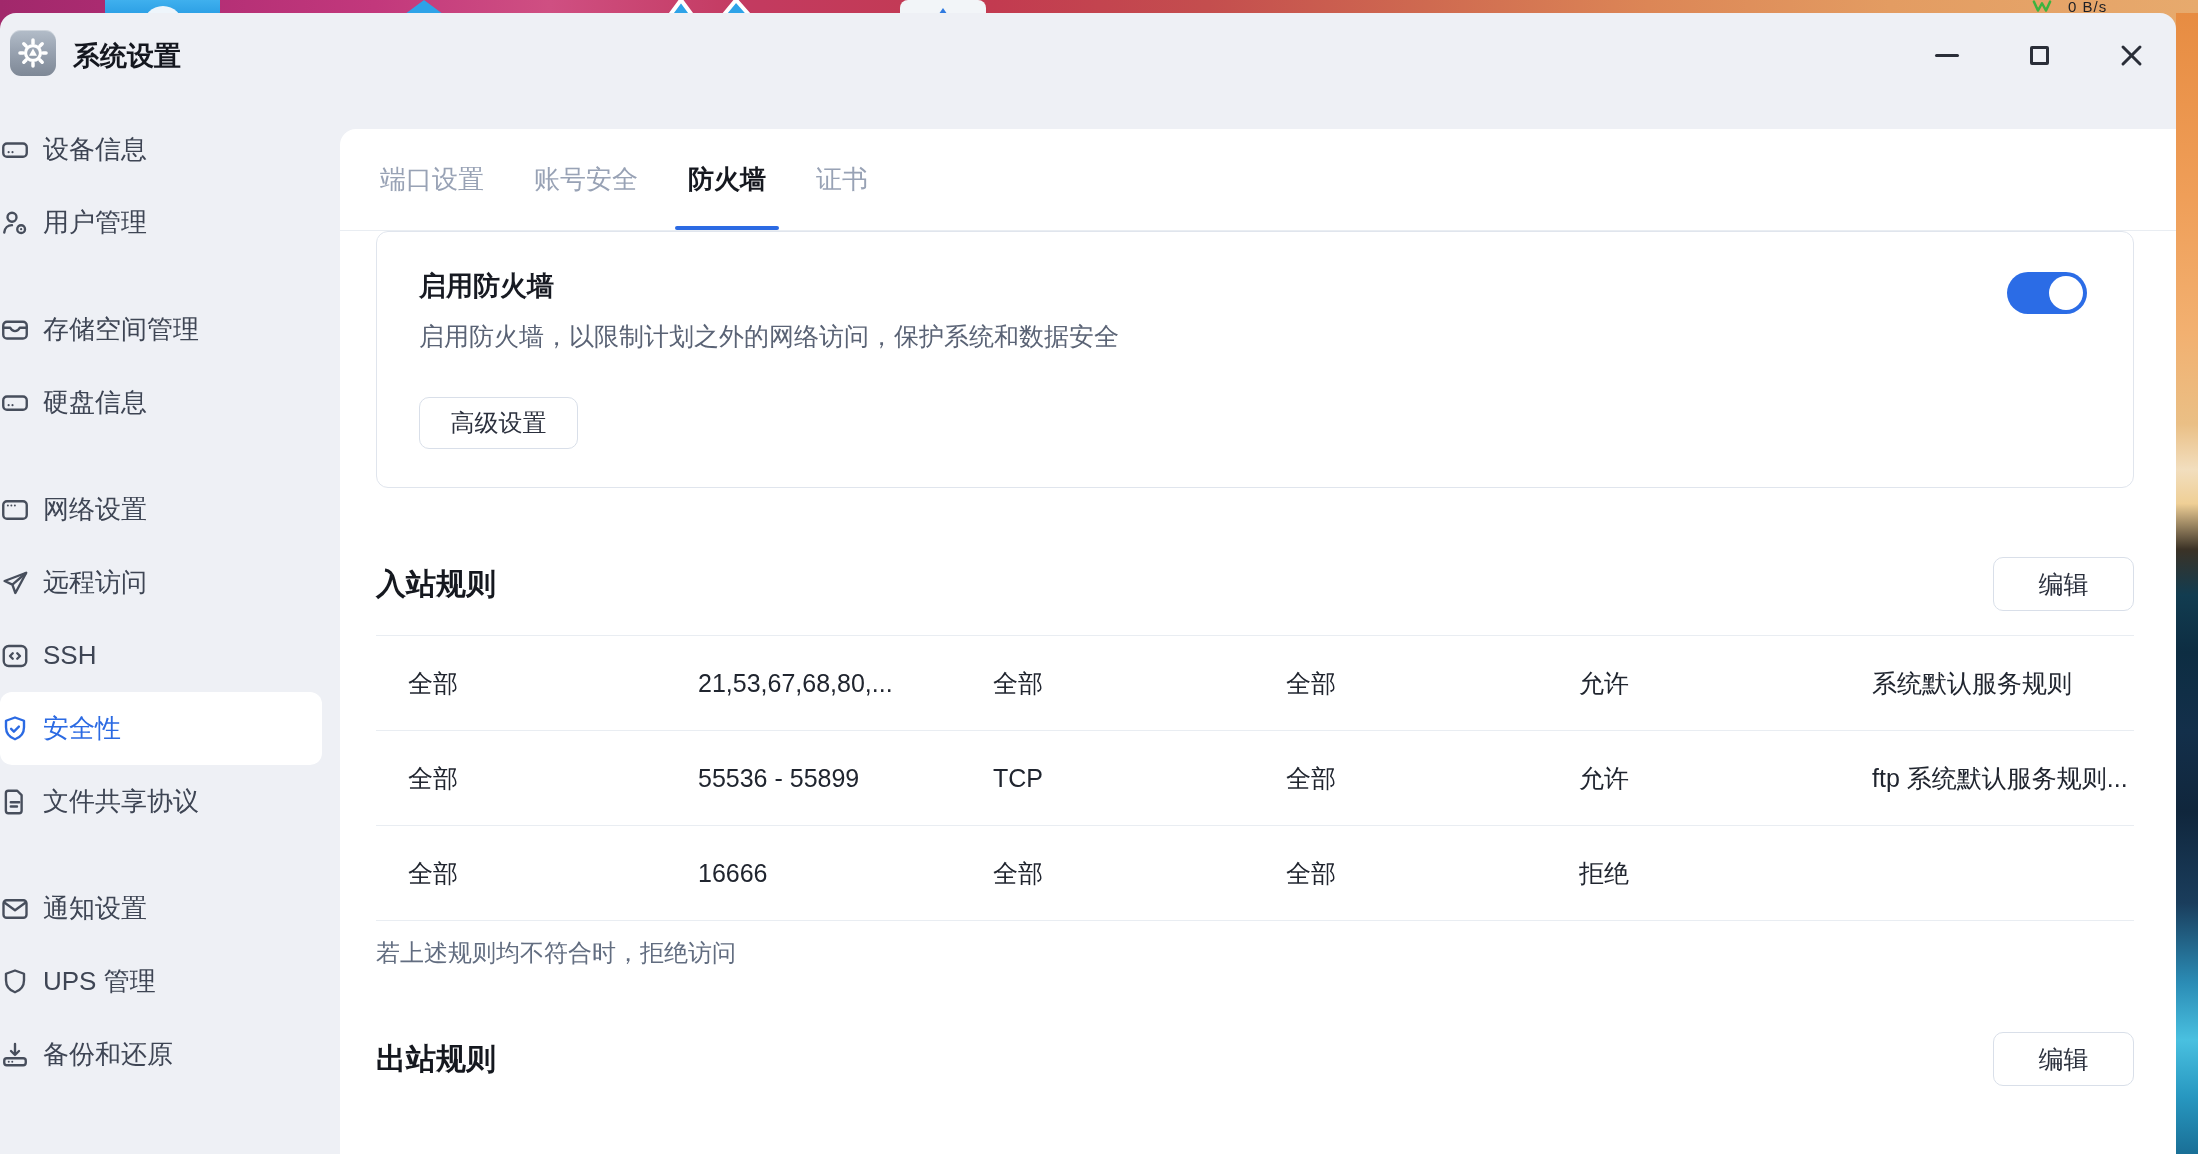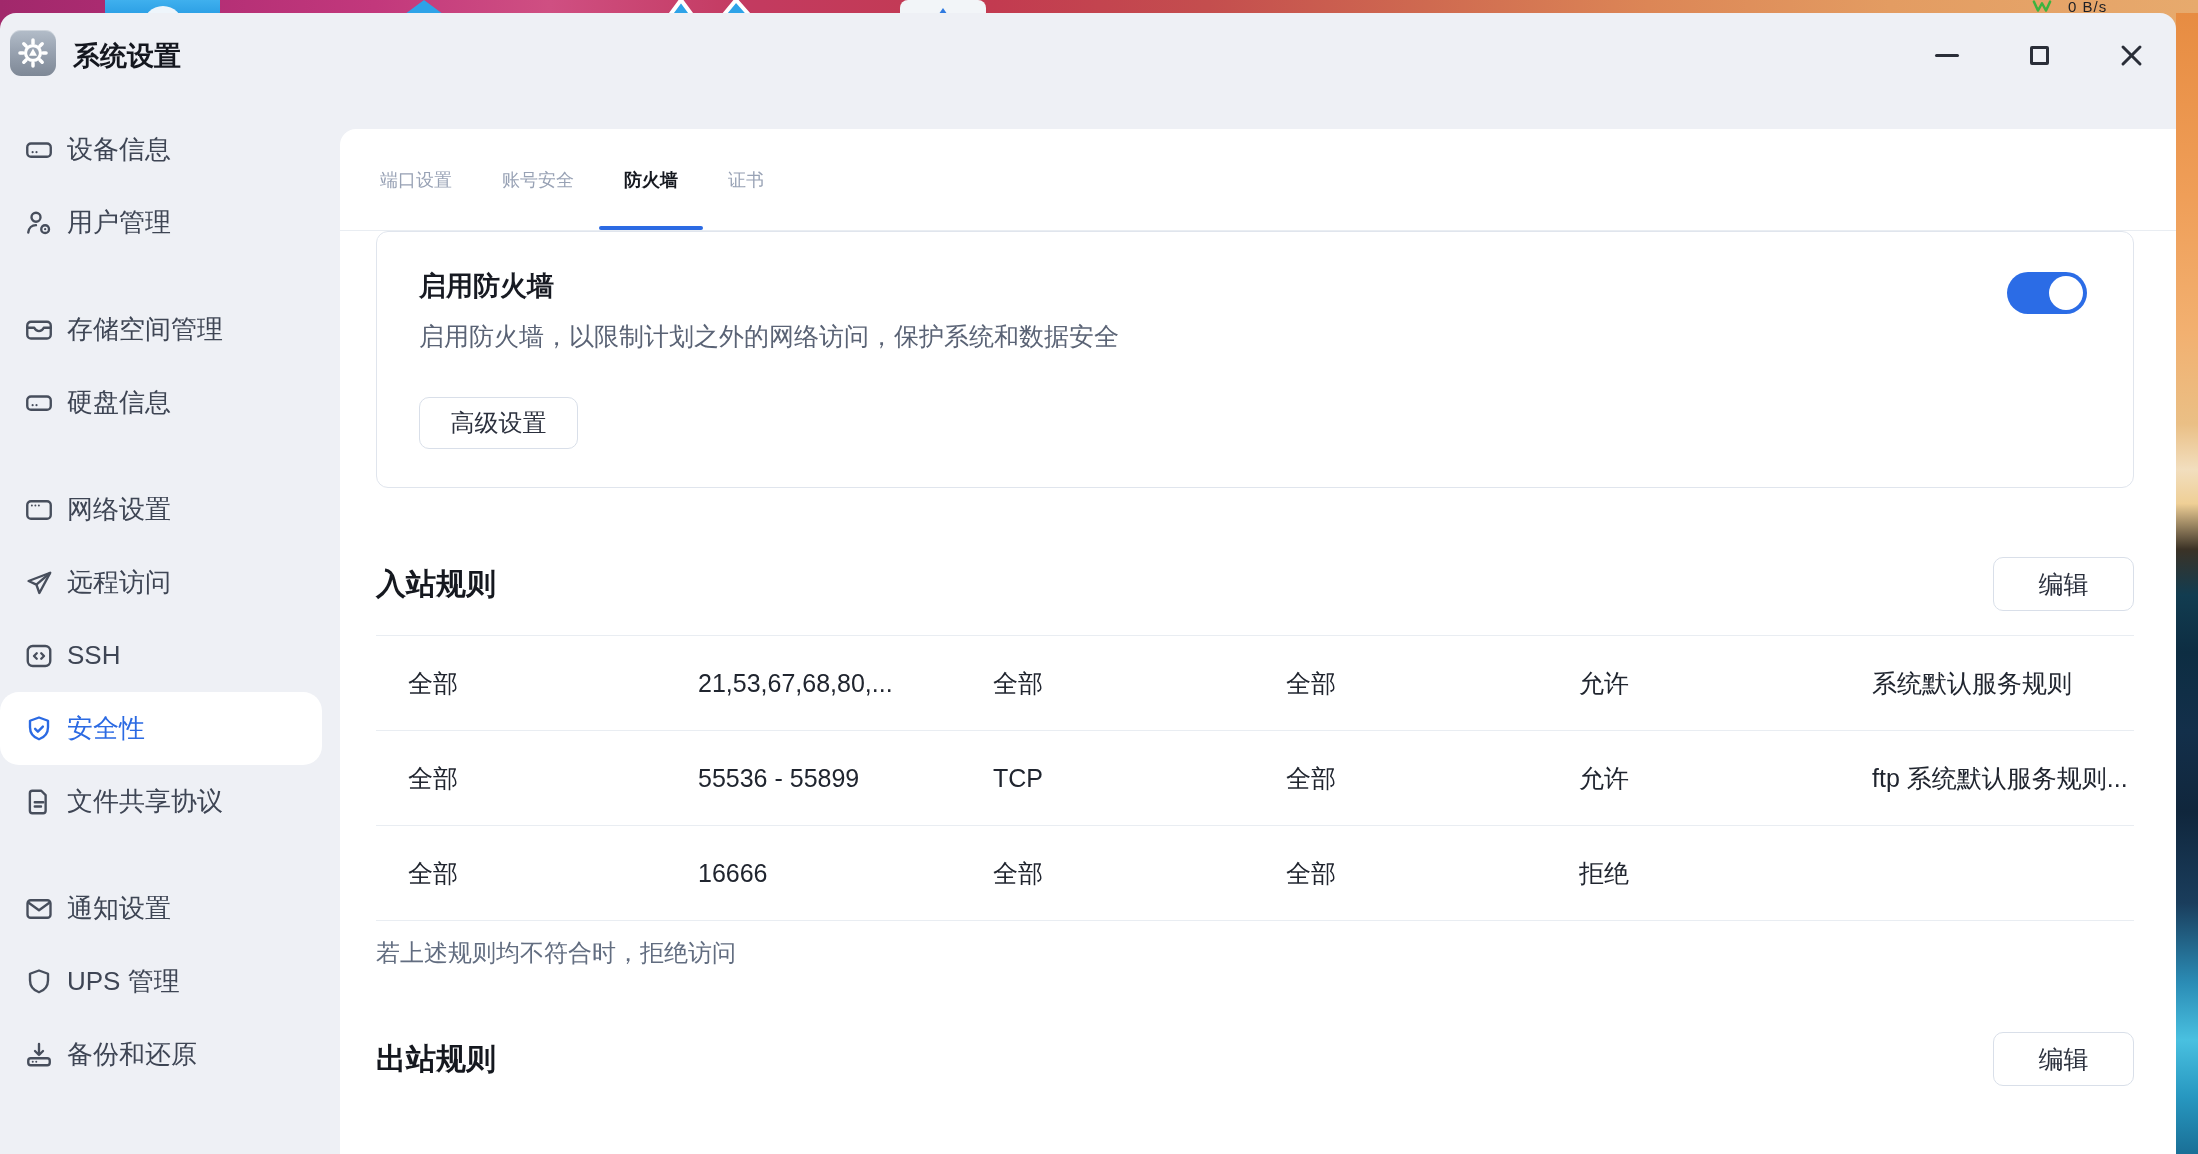--- a/index.html
+++ b/index.html
@@ -47,36 +47,36 @@
   .wc { width:30px; height:30px; display:flex; align-items:center; justify-content:center; cursor:pointer; }
   .wc-min i { display:block; width:24px; height:3px; background:#2a2e38; border-radius:2px; }
   .wc-max i { display:block; width:19px; height:19px; border:3px solid #2a2e38; border-radius:2px; }
   .wc-close { position:relative; }
   .wc-close i, .wc-close i::after { content:""; display:block; width:27px; height:3px;
     background:#2a2e38; border-radius:2px; transform:rotate(45deg); }
   .wc-close i::after { transform:rotate(90deg); }
 
   
   .sidebar { position:absolute; left:0; top:100px; bottom:0; width:340px; }
-  .side-item { height:73px; display:flex; align-items:center; padding-left:24px;
+  .side-item { height:73px; display:flex; align-items:center; padding-left:0;
     color:#3e4554; cursor:pointer; }
   .side-item .s-icon { width:30px; height:30px; margin-right:13px; color:#474e5c; flex:0 0 30px; }
   .side-item .s-label { font-size:26px; }
   .side-item.gap { margin-top:34px; }
-  .side-item.active { background:#ffffff; border-radius:19px; width:322px; color:#2b6ae3; }
+  .side-item.active { background:#ffffff; border-radius:12px; width:322px; color:#2b6ae3; }
   .side-item.active .s-icon { color:#2b6ae3; }
   .s-icon svg { display:block; width:30px; height:30px; }
 
   
   .panel { position:absolute; left:340px; top:116px; right:0; bottom:0;
     background:#fff; border-radius:16px 0 0 0; overflow:hidden; }
   .tabs { height:102px; padding-left:38px; display:flex; gap:46px; align-items:center;
     border-bottom:1px solid #e9edf2; }
   .tab { position:relative; height:100%; display:flex; align-items:center;
-    font-size:18px; color:#98a2b5; cursor:pointer; padding:0 2px; }
+    font-size:26px; color:#98a2b5; cursor:pointer; padding:0 2px; }
   .tab.active { color:#15181f; font-weight:bold; }
   .tab.active::after { content:""; position:absolute; left:50%; transform:translateX(-50%);
     bottom:0; width:104px; height:4px; border-radius:2px; background:#2b6ae3; }
 
   .panel-content { padding:0 42px 0 36px; }
 
   
   .fw-card { height:257px; border:1px solid #e0e5ed; border-radius:12px;
     position:relative; background:#fff; }
   .fw-title { position:absolute; left:42px; top:36px; font-size:27px; font-weight:bold; color:#171a22; }

